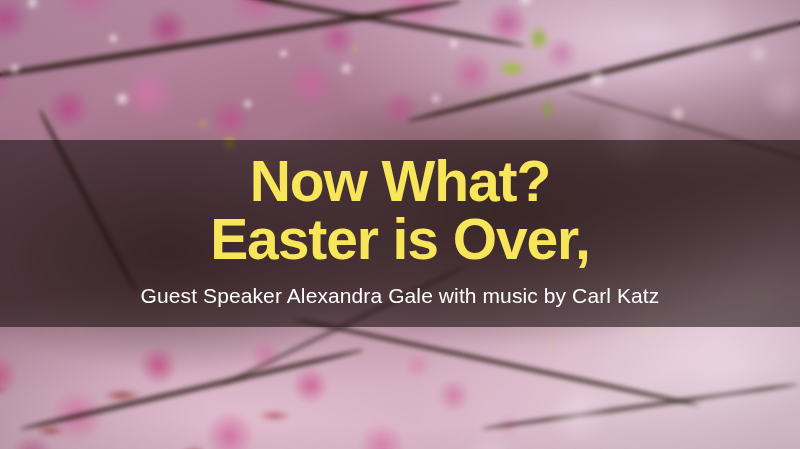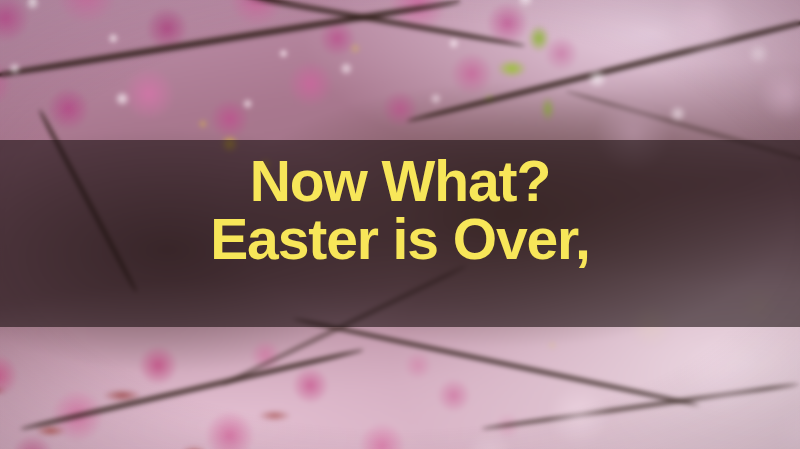--- a/index.html
+++ b/index.html
@@ -253,16 +253,17 @@
     <div class="layer bg-vignette"></div>
   </div>
 
   <div class="band">
 
     <h1 class="title">
       <span class="title-line">Now What?</span>
       <span class="title-line">Easter is Over,</span>
     </h1>
 
+    <p class="subtitle">Guest Speaker Alexandra Gale with music by Carl Katz</p>
 
   </div>
 
 </div>
 
 </body></html>

